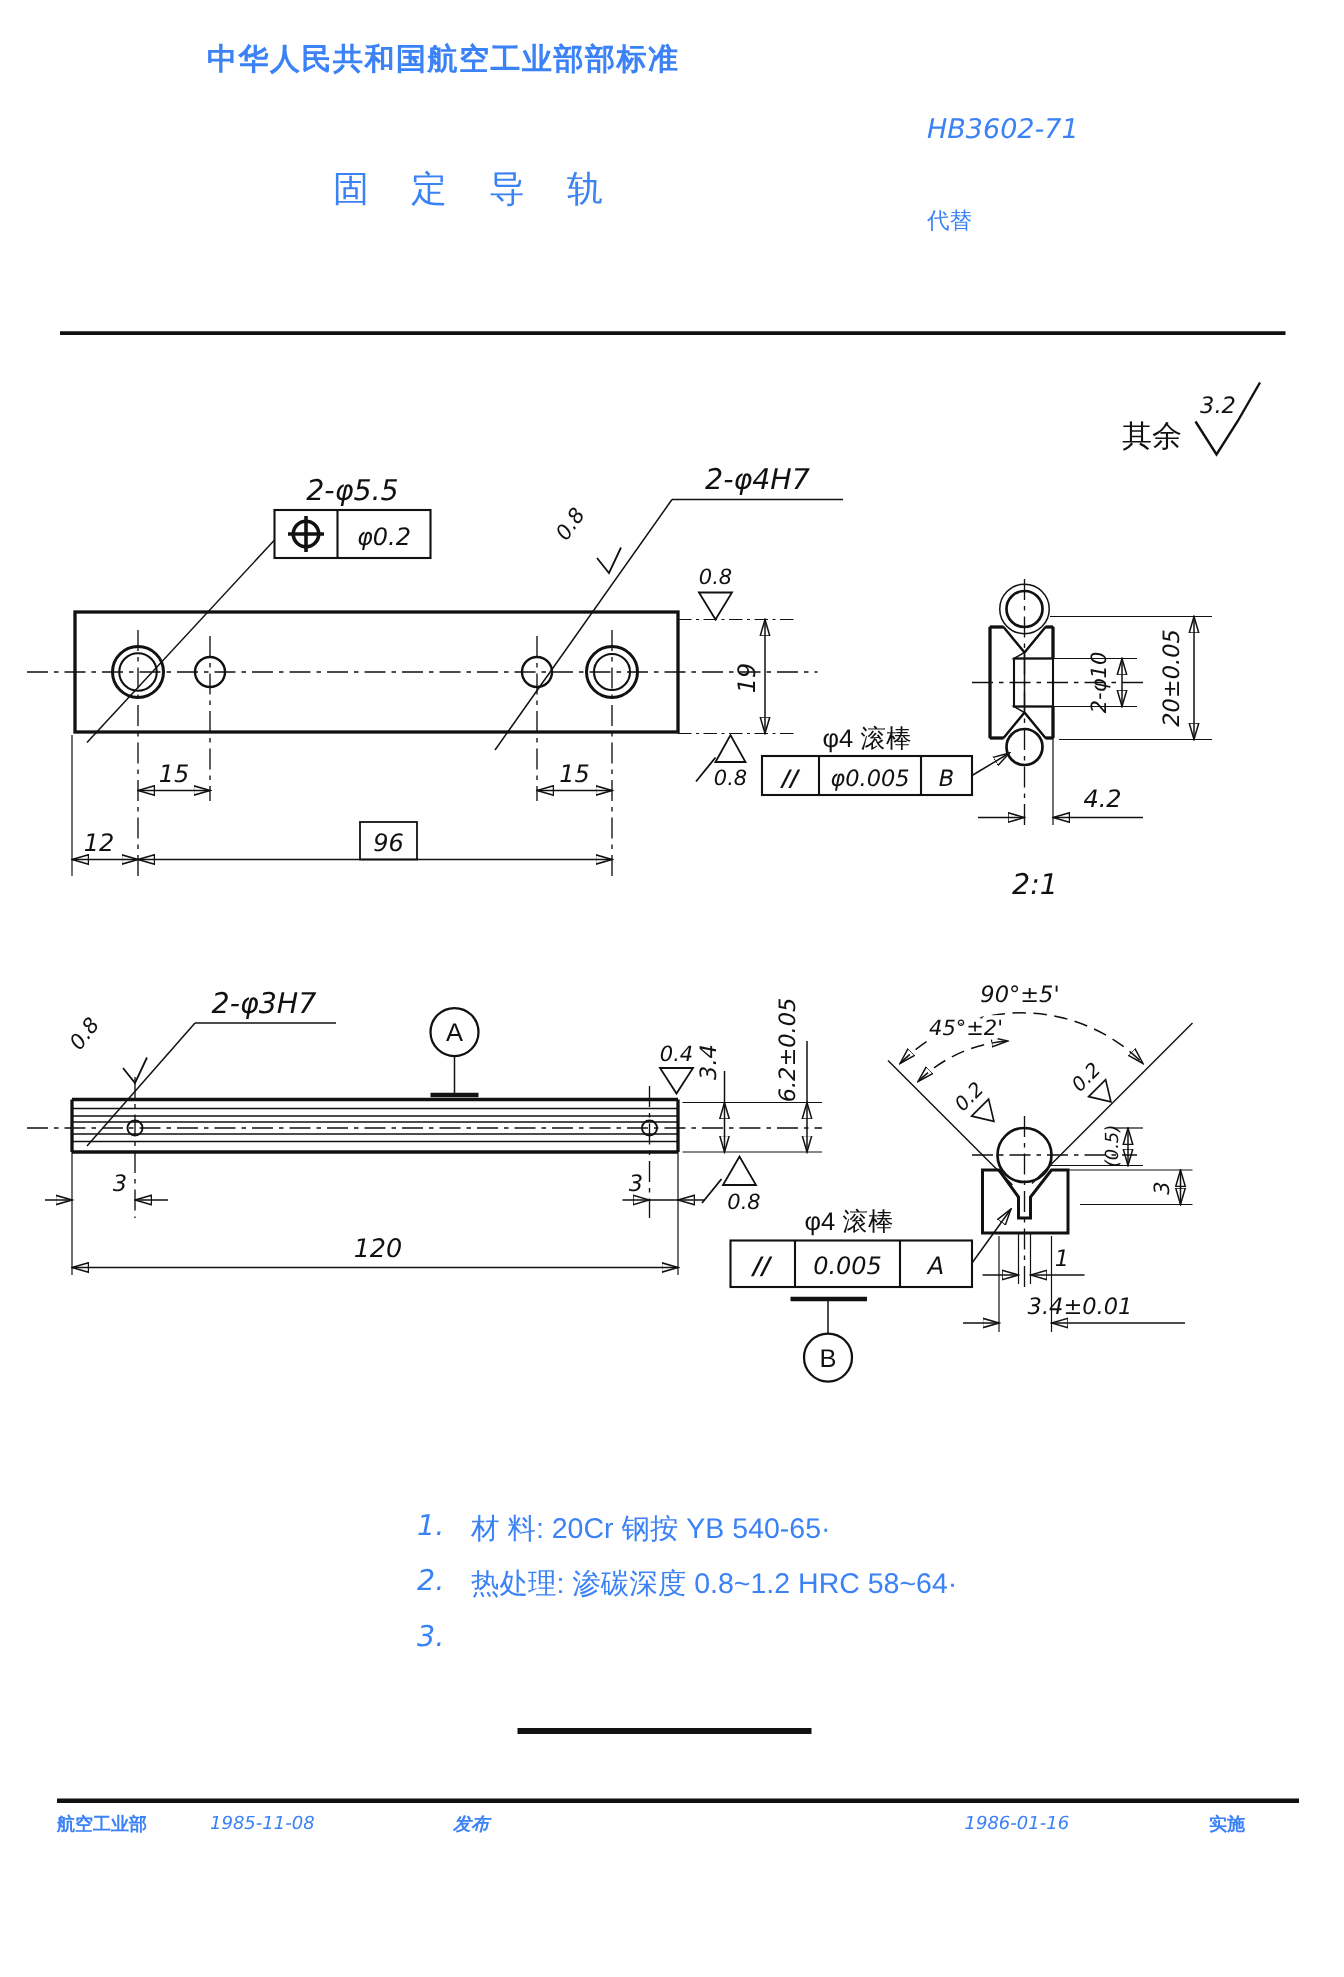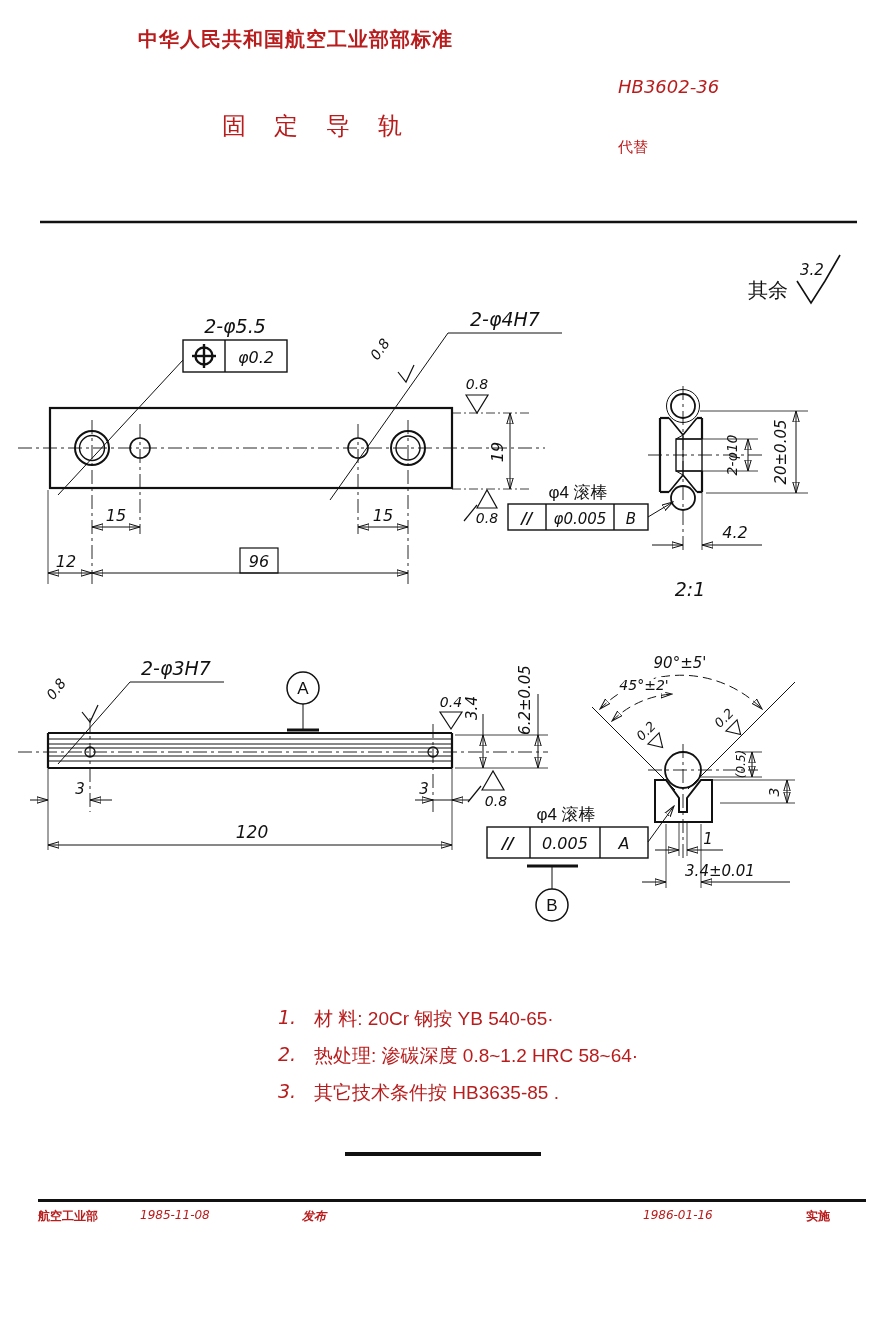--- a/index.html
+++ b/index.html
@@ -1,17 +1,17 @@
 <!DOCTYPE html>
 <html><head>
 <meta charset="utf-8">
 <style>
   html,body{margin:0;padding:0;background:#e8e8e8;}
   .page{position:relative;width:896px;height:1318px;background:#fff;overflow:hidden;
-        font-family:"Liberation Sans",sans-serif;color:#b91c1c;}
+        font-family:"Liberation Sans",sans-serif;color:#3b82f6;}
   .abs{position:absolute;}
   .cn{font-family:"Liberation Sans",sans-serif;}
   .hw{font-family:"DejaVu Sans",sans-serif;font-style:italic;}
   .b{font-weight:bold;}
   svg.draw{position:absolute;left:0;top:0;}
   svg.draw line,svg.draw path,svg.draw polyline,svg.draw polygon,
   svg.draw rect,svg.draw circle{stroke:#111;fill:none;}
   svg.draw text{fill:#111;stroke:none;font-family:"DejaVu Sans",sans-serif;font-style:italic;}
   svg.draw text.cn{font-family:"Liberation Sans",sans-serif;font-style:normal;}
   svg.draw .cl{stroke-width:0.9;stroke-dasharray:14 4 3 4;}
@@ -27,21 +27,21 @@
   .sep{left:345px;top:1152px;width:196px;height:4px;background:#111;}
   .foot-rule{left:38px;top:1199px;width:828px;height:3px;background:#111;}
   .ft{top:1208px;font-size:12px;}
 </style>
 </head>
 <body>
 
 <div class="page">
 
   <div class="abs hdr-org cn">中华人民共和国航空工业部部标准</div>
-  <div class="abs hdr-code hw">HB3602-36</div>
+  <div class="abs hdr-code hw">HB3602-71</div>
   <div class="abs hdr-title cn">固定导轨</div>
   <div class="abs hdr-rep cn">代替</div>
 
   <svg class="draw" width="896" height="1318" viewBox="0 0 896 1318">
     <defs>
       <marker id="ar" markerWidth="12" markerHeight="8" refX="11" refY="4" orient="auto-start-reverse" markerUnits="userSpaceOnUse">
         <path d="M0,0.8 L11,4 L0,7.2 Z" fill="#111" stroke="none"></path>
       </marker>
       <pattern id="hatch" width="7" height="7" patternUnits="userSpaceOnUse" patternTransform="rotate(45)">
         <line x1="0" y1="0" x2="0" y2="7" stroke="#111" stroke-width="1"></line>
@@ -303,21 +303,20 @@
   <div class="abs note" style="top:1006px;">
     <span class="num">1.</span>
     <span class="cn">材  料: 20Cr 钢按 YB 540-65·</span>
   </div>
   <div class="abs note" style="top:1043px;">
     <span class="num">2.</span>
     <span class="cn">热处理: 渗碳深度 0.8~1.2 HRC 58~64·</span>
   </div>
   <div class="abs note" style="top:1080px;">
     <span class="num">3.</span>
-    <span class="cn">其它技术条件按 HB3635-85 .</span>
   </div>
 
   <div class="abs sep"></div>
 
   <div class="abs foot-rule"></div>
   <div class="abs ft b cn" style="left:38px;">航空工业部</div>
   <div class="abs ft hw" style="left:140px;">1985-11-08</div>
   <div class="abs ft b cn" style="left:302px;font-style:italic;">发布</div>
   <div class="abs ft hw" style="left:643px;">1986-01-16</div>
   <div class="abs ft b cn" style="left:806px;">实施</div>

